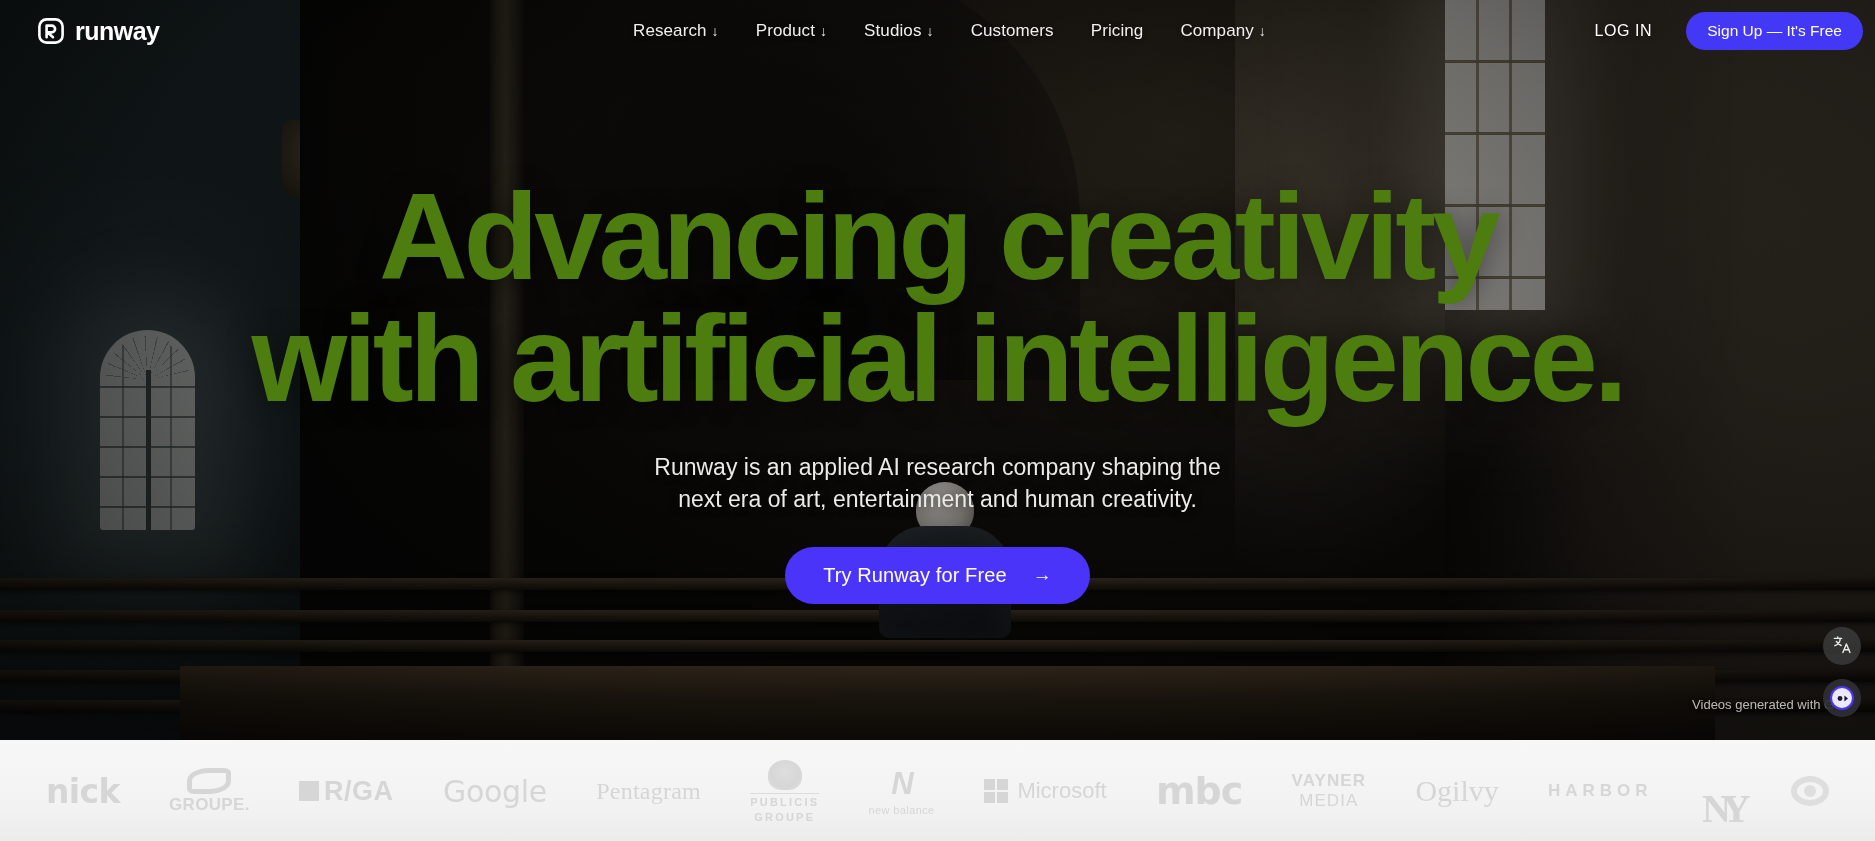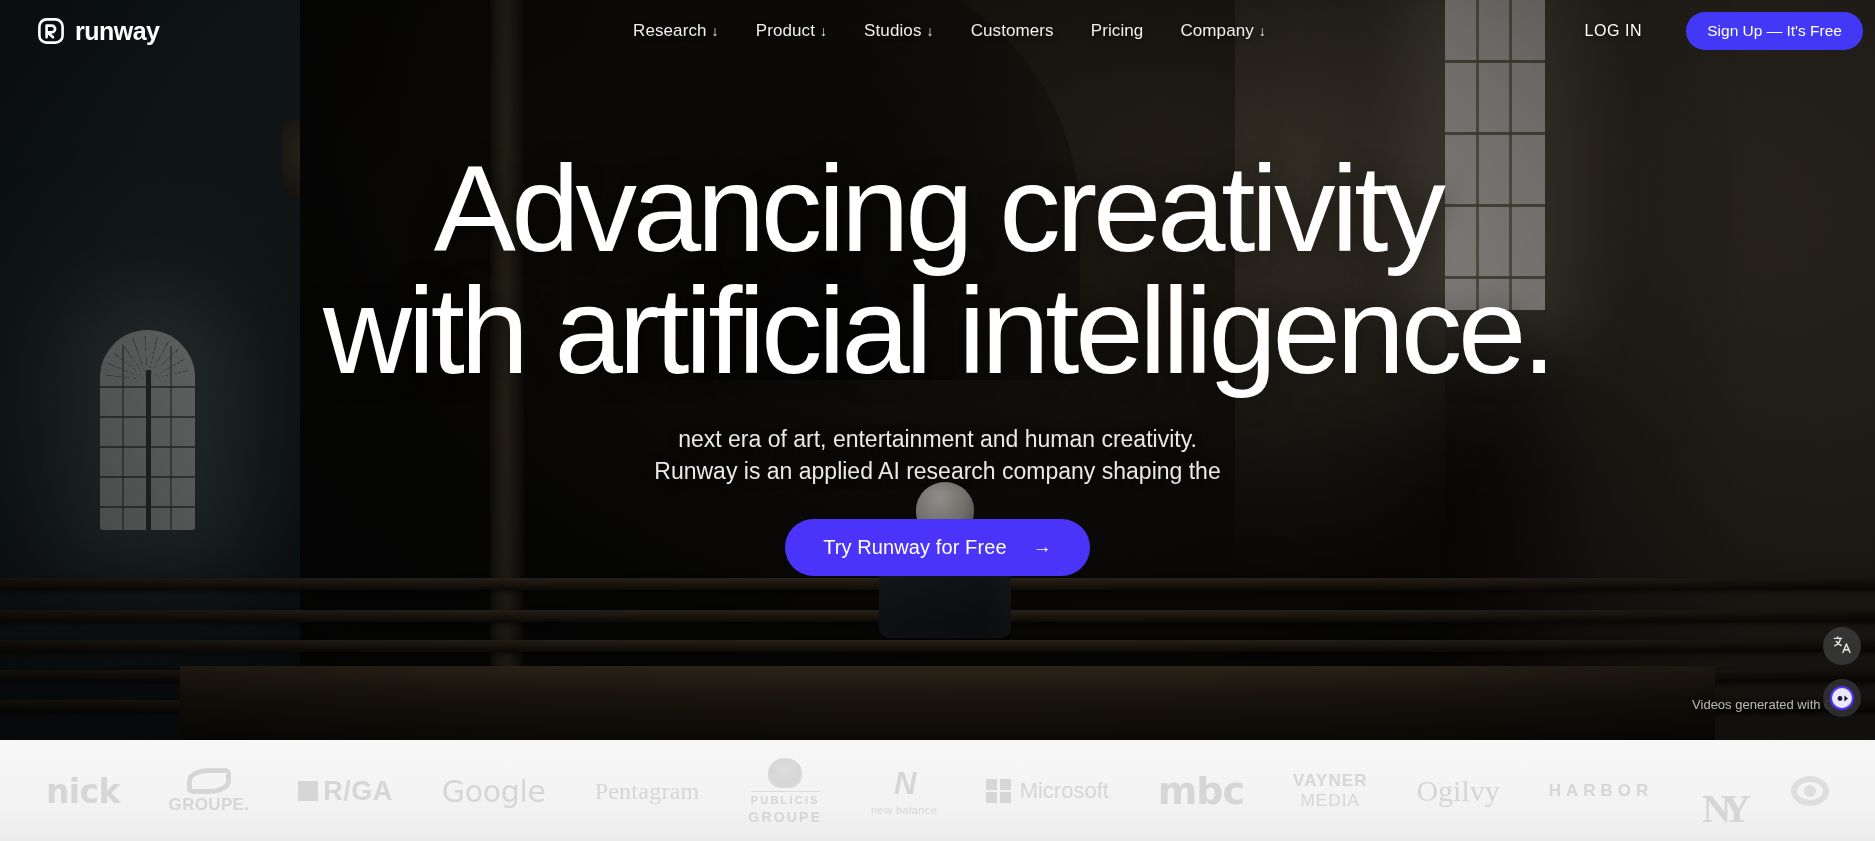--- a/index.html
+++ b/index.html
@@ -149,39 +149,40 @@
     position:absolute; left:50%; transform:translateX(-50%);
     display:flex; align-items:center; gap:37px;
   }
   .nav-link {
     color:#f2f0ee; font-size:17px; letter-spacing:0.1px;
     display:flex; align-items:center; gap:5px; cursor:pointer; white-space:nowrap;
     text-shadow:0 1px 4px rgba(0,0,0,0.5);
   }
   .nav-link .caret { font-size:14px; opacity:.95; }
   .nav-right {
-    position:absolute; right:24px; display:flex; align-items:center; gap:44px;
+    position:absolute; right:24px; display:flex; align-items:center; gap:34px;
   }
   .login {
     color:#fff; font-size:16px; letter-spacing:0.6px; cursor:pointer;
     text-shadow:0 1px 4px rgba(0,0,0,0.5);
   }
   .signup {
     background:#4338f5; color:#fff; font-size:15.5px; font-weight:400;
     padding:10px 21px; border-radius:22px; border:none; cursor:pointer; white-space:nowrap;
   }
 
   
   .hero-copy {
     position:absolute; left:0; right:0; top:148px; z-index:20; text-align:center;
   }
   .headline {
-    color:#ffffff; font-size:123px; line-height:0.99; font-weight:400;
+    color:#4d7c0f; font-size:123px; line-height:0.99; font-weight:700;
     letter-spacing:-0.035em;
     text-shadow:0 2px 28px rgba(0,0,0,0.45);
+    margin-top:28px;
   }
   .headline .l2 { display:block; }
   .subtitle {
     margin-top:31px; color:#eceae7; font-size:23px; line-height:1.42; font-weight:400;
     text-shadow:0 1px 10px rgba(0,0,0,0.55);
   }
   .subtitle span { display:block; }
   .cta-wrap { margin-top:31px; display:flex; justify-content:center; }
   .cta {
     background:#4b34fa; color:#fff; border:none; cursor:pointer;
@@ -234,21 +235,21 @@
   .logo.rga { font-size:27px; font-weight:700; letter-spacing:0.02em; display:flex; flex-direction:row; align-items:center; gap:5px;justify-content:center; }
   .logo.rga .sq { width:20px; height:20px; background:#d6d6d7; display:inline-block; }
   .logo.google { font-size:30px; letter-spacing:-0.01em; font-family:"DejaVu Sans", sans-serif; }
   .logo.pentagram { font-size:24px; font-family:"Liberation Serif", serif; letter-spacing:0.01em; }
   .logo.publicis { gap:3px; }
   .logo.publicis .crest {
     width:34px; height:30px; border-radius:50% 50% 40% 40%;
     background:radial-gradient(ellipse at 50% 40%, #dedede 0%, #d6d6d7 60%, #e2e2e2 100%);
   }
   .logo.publicis .t1 { font-size:11px; letter-spacing:2.2px; font-weight:600; border-top:1px solid #dcdcdc; padding-top:2px; }
-  .logo.publicis .t2 { font-size:14px; letter-spacing:2.2px; font-weight:600; }
+  .logo.publicis .t2 { font-size:11px; letter-spacing:2.2px; font-weight:600; }
   .logo.nb { gap:2px; }
   .logo.nb .nbm { font-size:31px; font-weight:800; font-style:italic; letter-spacing:-2px; }
   .logo.nb .nbt { font-size:11px; letter-spacing:0.4px; }
   .logo.microsoft { flex-direction:row; gap:9px; align-items:center; }
   .logo.microsoft .tiles { display:grid; grid-template-columns:11px 11px; grid-template-rows:11px 11px; gap:2.5px; }
   .logo.microsoft .tiles i { background:#d6d6d7; display:block; }
   .logo.microsoft .txt { font-size:22px; }
   .logo.mbc { font-size:38px; font-weight:800; letter-spacing:-1px; font-family:"DejaVu Sans", sans-serif; }
   .logo.vayner { font-size:17px; letter-spacing:1.1px; }
   .logo.vayner b { font-weight:800; }
@@ -320,22 +321,22 @@
 
       <div class="vignette"></div>
     </div>
 
     <div class="hero-copy">
       <h1 class="headline">
         <span class="l1">Advancing creativity</span>
         <span class="l2">with artificial intelligence.</span>
       </h1>
       <p class="subtitle">
+        <span>Runway is an applied AI research company shaping the</span>
         <span>next era of art, entertainment and human creativity.</span>
-        <span>Runway is an applied AI research company shaping the</span>
       </p>
       <div class="cta-wrap">
         <button class="cta">
           <span>Try Runway for Free</span>
           <span class="arrow">→</span>
         </button>
       </div>
     </div>
 
     <div class="video-caption">Videos generated with Gen-</div>

